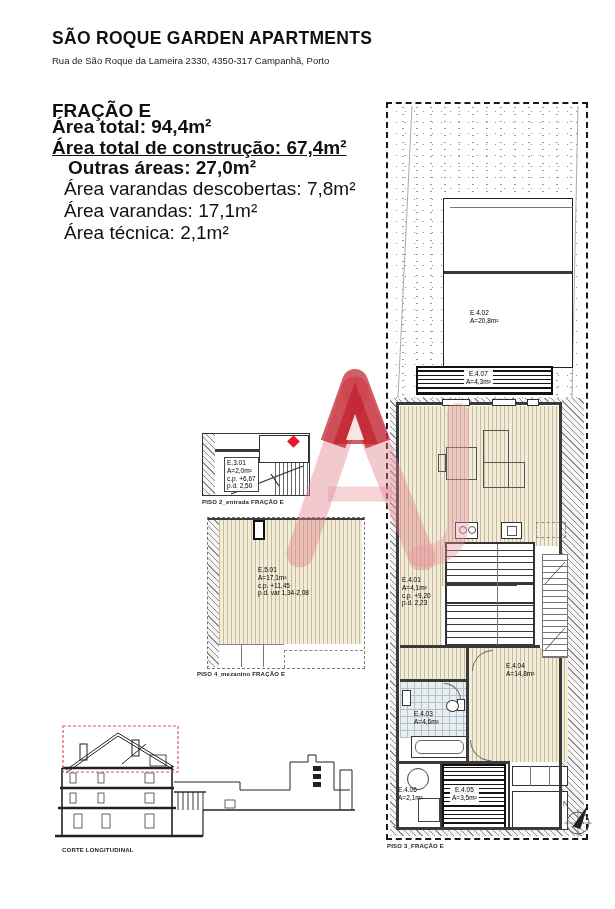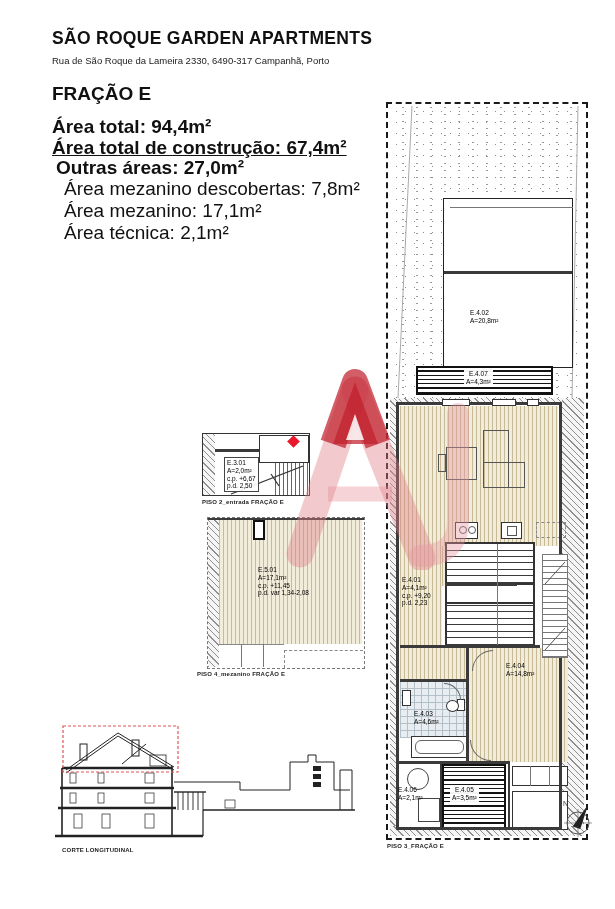--- a/index.html
+++ b/index.html
@@ -47,28 +47,28 @@
   .wm-text{position:absolute;font-family:"Liberation Serif","DejaVu Serif",serif;
         font-size:44px;letter-spacing:10px;color:rgba(135,135,135,.38);z-index:40;pointer-events:none;}
   .nowrap{white-space:nowrap;}
 </style>
 </head>
 <body>
 
 <div class="page">
 
   <div class="abs title" style="left:52px;top:28px;">SÃO ROQUE GARDEN APARTMENTS</div>
-  <div class="abs address" style="left:52px;top:55px;">Rua de São Roque da Lameira 2330, 6490-317 Campanhã, Porto</div>
-
-  <div class="abs frac" style="left:52px;top:83px;">FRAÇÃO E</div>
+  <div class="abs address" style="left:52px;top:55px;">Rua de São Roque da Lameira 2330, 4350-317 Campanhã, Porto</div>
+
+  <div class="abs frac" style="left:52px;top:100px;">FRAÇÃO E</div>
   <div class="abs aline b" style="left:52px;top:116px;">Área total: 94,4m²</div>
   <div class="abs aline b" style="left:52px;top:137px;text-decoration:underline;">Área total de construção: 67,4m²</div>
-  <div class="abs aline b" style="left:56px;top:157px;">Outras áreas: 27,0m²</div>
-  <div class="abs aline" style="left:64px;top:178px;">Área mezanino descobertas: 7,8m²</div>
-  <div class="abs aline" style="left:64px;top:200px;">Área mezanino: 17,1m²</div>
+  <div class="abs aline b" style="left:68px;top:157px;">Outras áreas: 27,0m²</div>
+  <div class="abs aline" style="left:64px;top:178px;">Área varandas descobertas: 7,8m²</div>
+  <div class="abs aline" style="left:64px;top:200px;">Área varandas: 17,1m²</div>
   <div class="abs aline" style="left:64px;top:222px;">Área técnica: 2,1m²</div>
 
   <div class="abs" style="left:386px;top:102px;width:202px;height:738px;">
 
     <div class="abs bound" style="left:0;top:0;width:202px;height:738px;"></div>
 
     <div class="abs stipple" style="left:6px;top:4px;width:190px;height:294px;"></div>
 
     <svg class="abs" style="left:0;top:0;" width="202" height="300">
       <line x1="26" y1="4" x2="12" y2="296" stroke="#aaa" stroke-width="1"></line>

